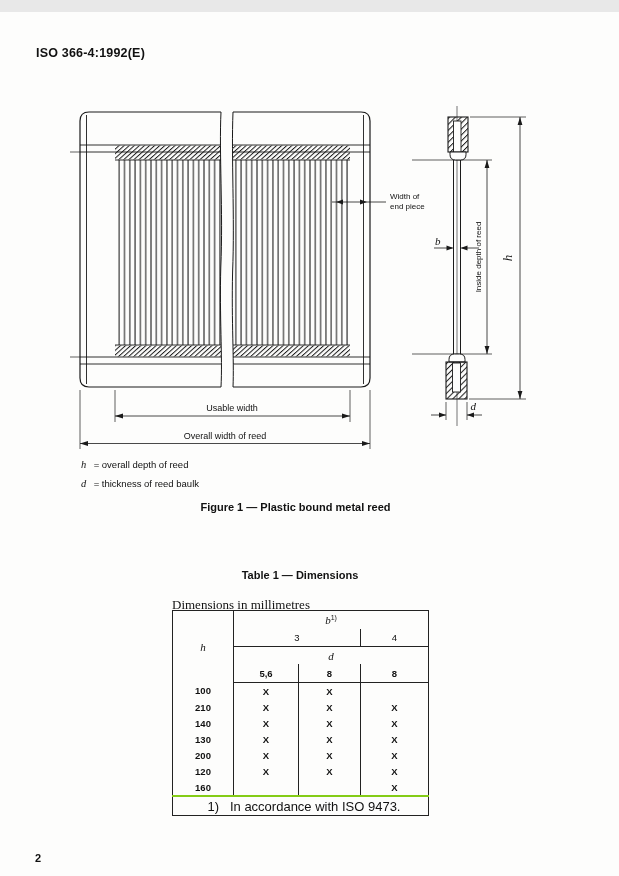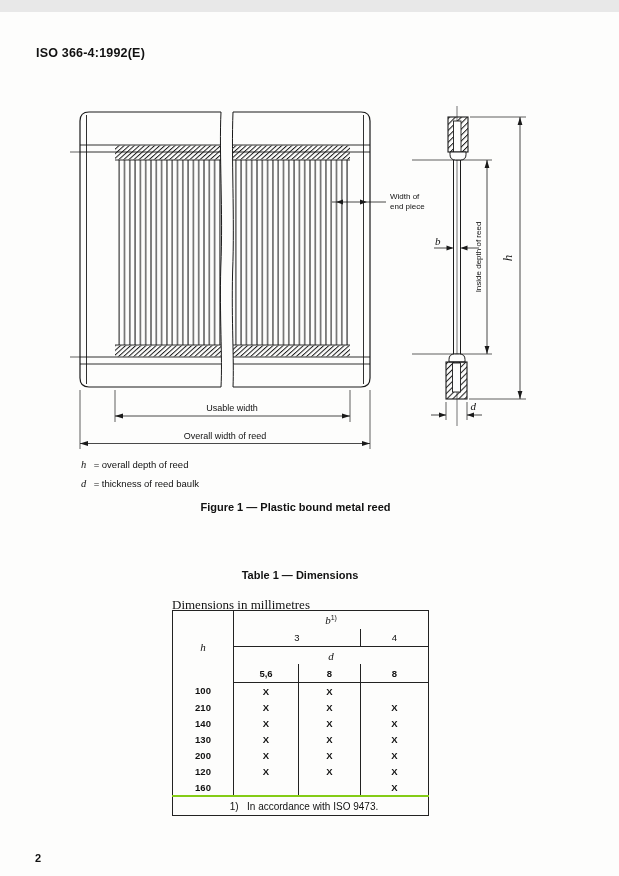--- a/index.html
+++ b/index.html
@@ -21,21 +21,21 @@
   .ob{border:1.2px solid #222;}
   td.hcell{border-right:1px solid #222;font-family:"Liberation Serif",serif;font-style:italic;font-size:11px;}
   tr.hr1 td{height:18px;}
   tr.hr2 td{height:17px;border-bottom:1px solid #222;}
   tr.hr3 td{height:17px;}
   tr.hr4 td{height:18px;border-bottom:1.4px solid #222;font-weight:bold;}
   td.bl{border-left:1px solid #222;}
   tr.body td{height:16px;font-weight:bold;}
   tr.body td.c{border-left:1px solid #222;}
   tr.body.last td{border-bottom:2px solid #84cc16;}
-  td.foot{height:18px;text-align:right;padding-left:7px !important;font-size:10px;}
+  td.foot{height:18px;text-align:right;padding-left:7px !important;font-size:13px;}
   .ivar{font-family:"Liberation Serif",serif;font-style:italic;font-size:11px;}
   sup.fn{font-size:7px;vertical-align:super;}
   .pagenum{position:absolute;left:35px;top:840px;font-size:11px;font-weight:bold;}
   svg text{fill:#111;font-family:"Liberation Sans",sans-serif;}
   svg .var{font-family:"Liberation Serif",serif;font-style:italic;}
 </style>
 </head>
 <body>
 
 <div class="page">

